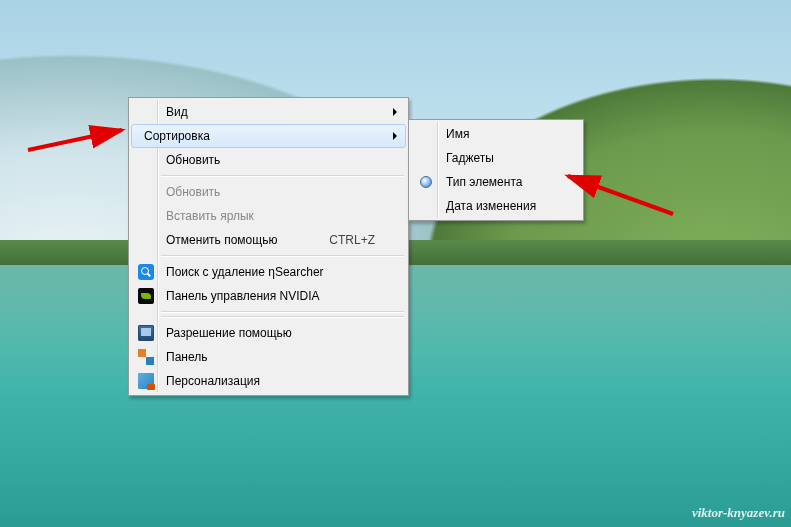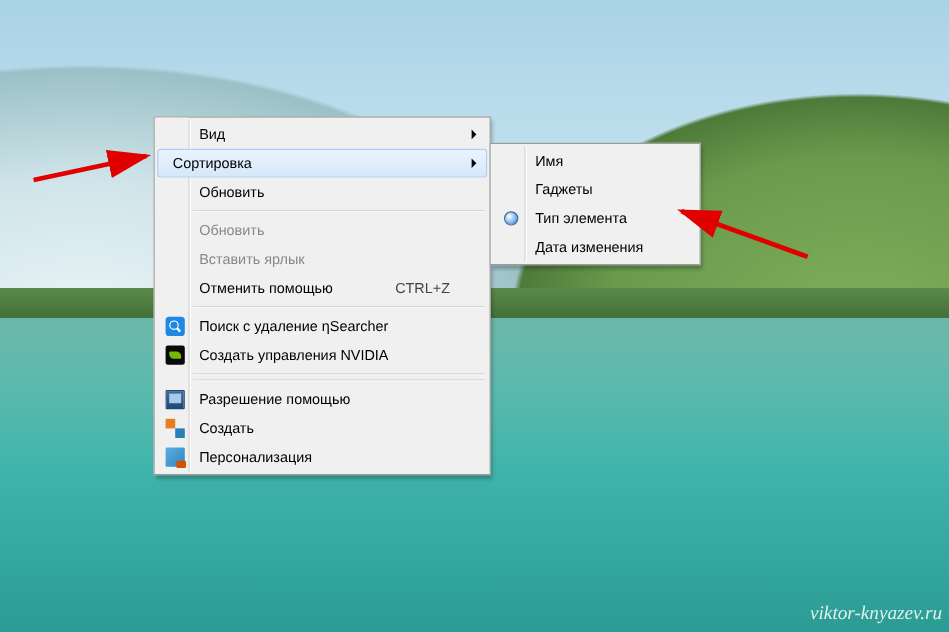--- a/index.html
+++ b/index.html
@@ -10,21 +10,21 @@
   .mountain{position:absolute;left:-50px;top:0;width:600px;height:260px;
       background:radial-gradient(ellipse at 20% 100%,#e9f3f6 0%,#cfe4ea 30%,#9ac1c6 55%,transparent 56%);}
   .mountain2{position:absolute;right:-80px;top:30px;width:520px;height:230px;
       background:radial-gradient(ellipse at 70% 100%,#7fae5a 0%,#6a9a4c 40%,#4e7a3a 55%,transparent 56%);}
   .shore{position:absolute;left:0;top:240px;width:100%;height:30px;
       background:linear-gradient(to bottom,#5a8a4a 0%,#3e6a38 100%);}
   .lake{position:absolute;left:0;top:265px;width:100%;height:262px;
       background:linear-gradient(to bottom,#5ec6bd 0%,#3fb3aa 50%,#2a9c94 100%);}
   .reflection{position:absolute;left:0;top:265px;width:100%;height:120px;
       background:linear-gradient(to bottom,rgba(120,170,150,.5),transparent);}
-  .watermark{position:absolute;right:6px;bottom:6px;color:rgba(255,255,255,.85);font-size:16px;font-family:Georgia,serif;font-style:italic;pointer-events:none;}
+  .watermark{position:absolute;right:6px;bottom:6px;color:rgba(255,255,255,.85);font-size:13px;font-family:Georgia,serif;font-style:italic;pointer-events:none;font-weight:bold;}
 
   
   .menu{position:absolute;background:#f0f0f0;border:1px solid #9a9a9a;
         box-shadow:2px 3px 3px rgba(0,0,0,.25);padding:2px;}
   .menu .iconcol{position:absolute;left:0;top:0;bottom:0;width:28px;background:#f0f0f0;}
   .menu .iconsep{position:absolute;left:28px;top:2px;bottom:2px;width:0;border-left:1px solid #d6d6d6;border-right:1px solid #fff;}
   .menu-item{position:relative;display:flex;align-items:center;height:22px;padding:0 30px 0 34px;white-space:nowrap;border:1px solid transparent;border-radius:3px;cursor:default;}
   .menu-item.hover{background:linear-gradient(to bottom,#eaf3fd,#d5e8fb);border-color:#aecff7;padding-left:12px;}
   .menu-item.disabled{color:#888;}
   .menu-item .shortcut{margin-left:auto;padding-left:24px;color:#444;}
@@ -99,39 +99,39 @@
     <div class="menu-item">
       <span class="ico">
           <span class="ico-search"></span>
         </span>
       <span>Поиск с удаление ηSearcher</span>
     </div>
     <div class="menu-item">
       <span class="ico">
           <span class="ico-nvidia"></span>
         </span>
-      <span>Создать управления NVIDIA</span>
+      <span>Панель управления NVIDIA</span>
     </div>
 
     <div class="sep"></div>
 
 
     <div class="sep"></div>
 
     <div class="menu-item">
       <span class="ico">
           <span class="ico-res"></span>
         </span>
       <span>Разрешение помощью</span>
     </div>
     <div class="menu-item">
       <span class="ico">
           <span class="ico-gadget"></span>
         </span>
-      <span>Создать</span>
+      <span>Панель</span>
     </div>
     <div class="menu-item">
       <span class="ico">
           <span class="ico-pers"></span>
         </span>
       <span>Персонализация</span>
     </div>
   </div>
 
   <div id="sub-menu" class="menu">

